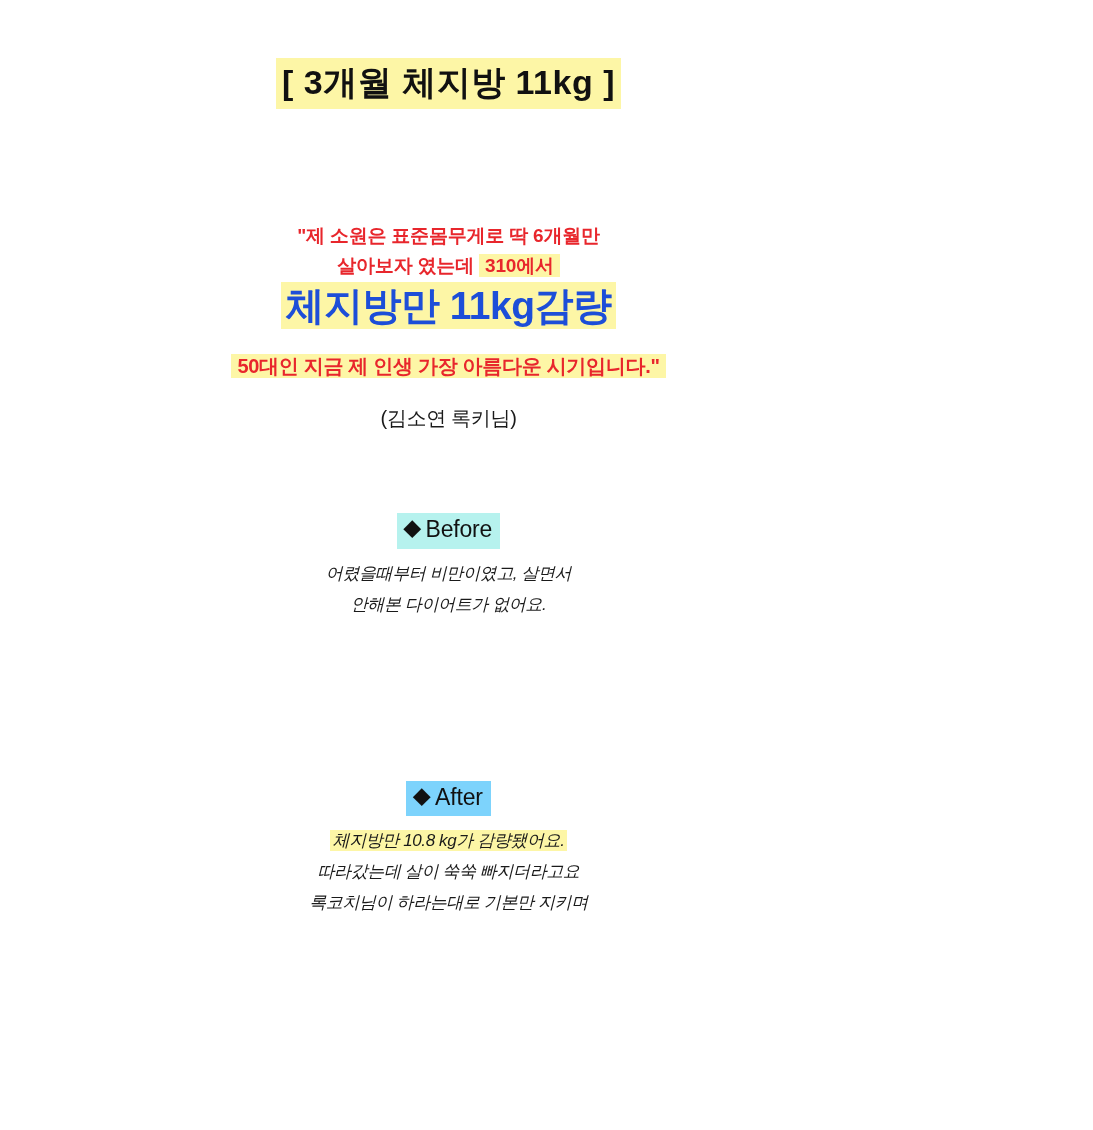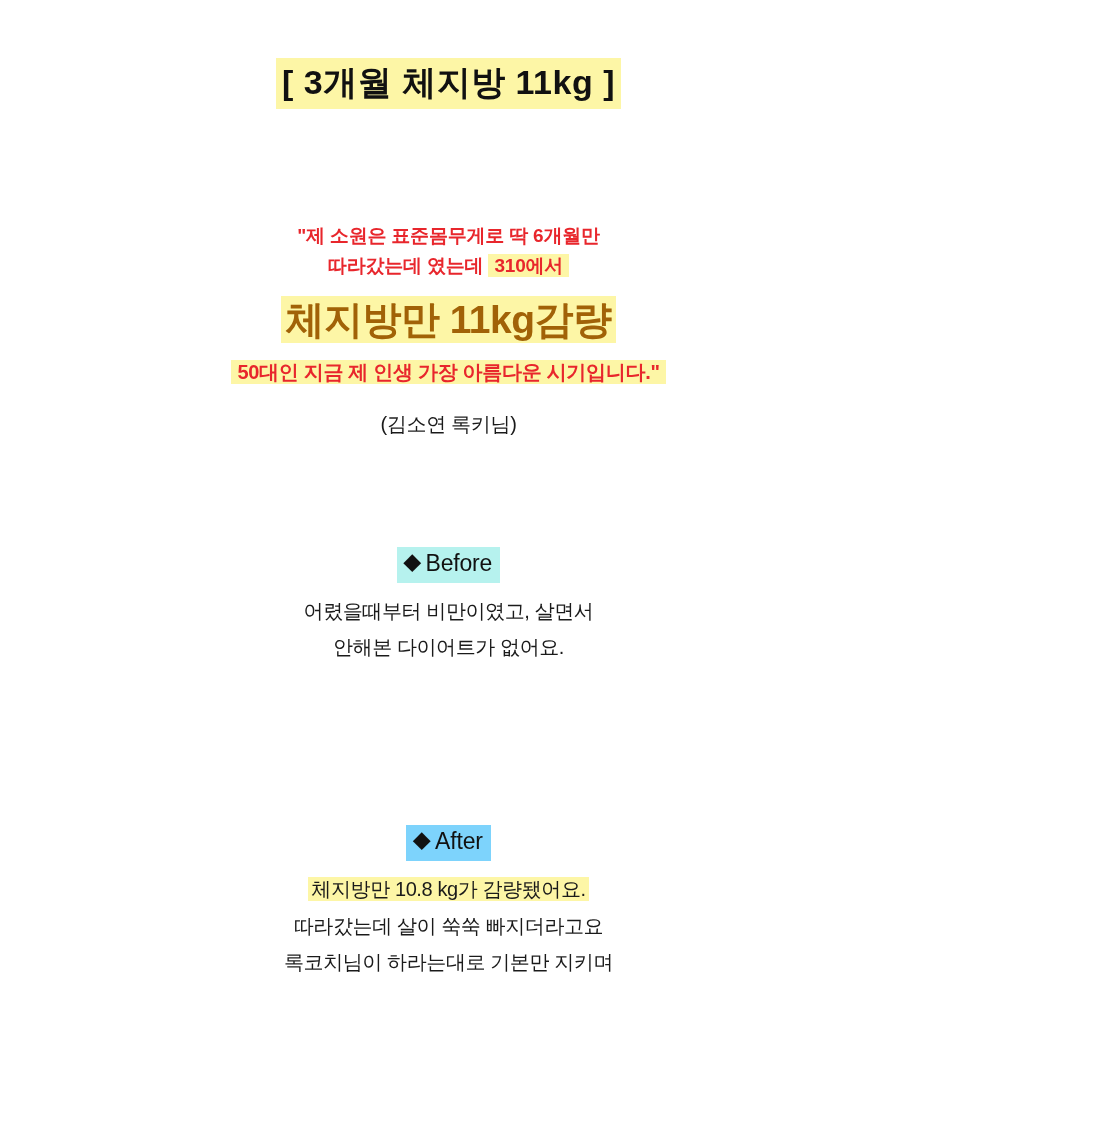--- a/index.html
+++ b/index.html
@@ -48,51 +48,50 @@
     color: #e8262c;
     font-weight: bold;
     line-height: 1.62;
     letter-spacing: -0.2px;
   }
   .hl-yellow {
     background: #fdf6a6;
     padding: 1px 6px;
   }
   .quote-big {
-    margin-top: 14px;
     font-size: 39px;
     font-weight: bold;
-    color: #a16207;
+    color: #1d4ed8;
     line-height: 1.25;
     letter-spacing: -0.5px;
   }
   .quote-big .hl-yellow {
     padding: 2px 4px;
   }
   .quote-tail {
-    margin-top: 12px;
+    margin-top: 20px;
     font-size: 20px;
     font-weight: bold;
     color: #e8262c;
     line-height: 1.5;
     letter-spacing: -0.3px;
   }
   .quote-author {
     margin-top: 24px;
     font-size: 20px;
     color: #1a1a1a;
     font-weight: normal;
     letter-spacing: -0.3px;
   }
 
   
   .section {
     text-align: center;
   }
-  .section.before { margin-top: 109px; }
+  .section.before { margin-top: 81px; }
   .section.after  { margin-top: 160px; }
 
   .section-label {
     display: inline-block;
     font-size: 23px;
     font-weight: 500;
     color: #111111;
     padding: 2px 8px 4px 6px;
     line-height: 1.3;
     letter-spacing: -0.2px;
@@ -100,24 +99,25 @@
   .section-label .diamond {
     font-size: 19px;
     position: relative;
     top: -1px;
     margin-right: 4px;
   }
   .label-before { background: #b6f2ee; }
   .label-after  { background: #7dd3fc; }
 
   .body-line {
-    font-size: 20px;
+    font-size: 17px;
     color: #1a1a1a;
     line-height: 1.82;
     letter-spacing: -0.4px;
+    font-style: italic;
   }
   .section .body {
     margin-top: 10px;
   }
   .body-line.hl {
     display: inline-block;
   }
   .body-line.hl .hl-yellow {
     background: #fdf6a6;
     padding: 1px 3px;
@@ -129,21 +129,21 @@
 
 <div class="page">
 
   <div class="title-wrap">
     <span class="title">[ 3개월 체지방 11kg ]</span>
   </div>
 
   <div class="quote-block">
     <div class="quote-line">"제 소원은 표준몸무게로 딱 6개월만</div>
     <div class="quote-line">
-      <span>따라갔는데 였는데 </span><span class="hl-yellow">310에서</span>
+      <span>살아보자 였는데 </span><span class="hl-yellow">310에서</span>
     </div>
     <div class="quote-big">
       <span class="hl-yellow">체지방만 11kg감량</span>
     </div>
     <div class="quote-tail">
       <span class="hl-yellow">50대인 지금 제 인생 가장 아름다운 시기입니다."</span>
     </div>
     <div class="quote-author">(김소연 록키님)</div>
   </div>
 

